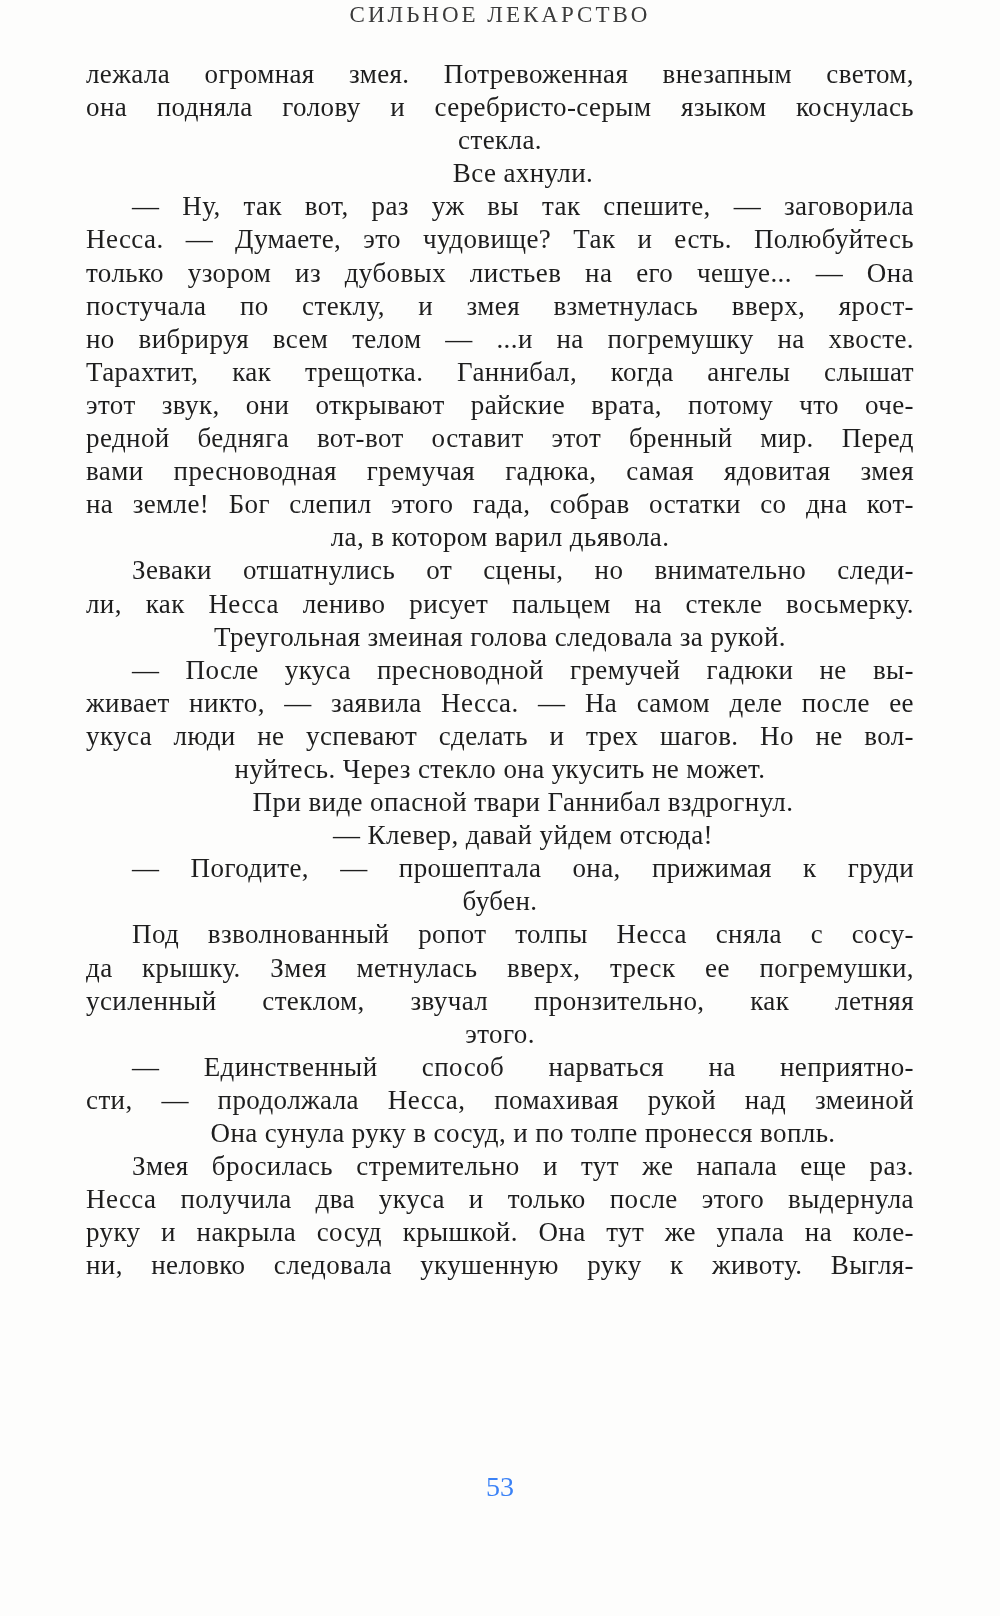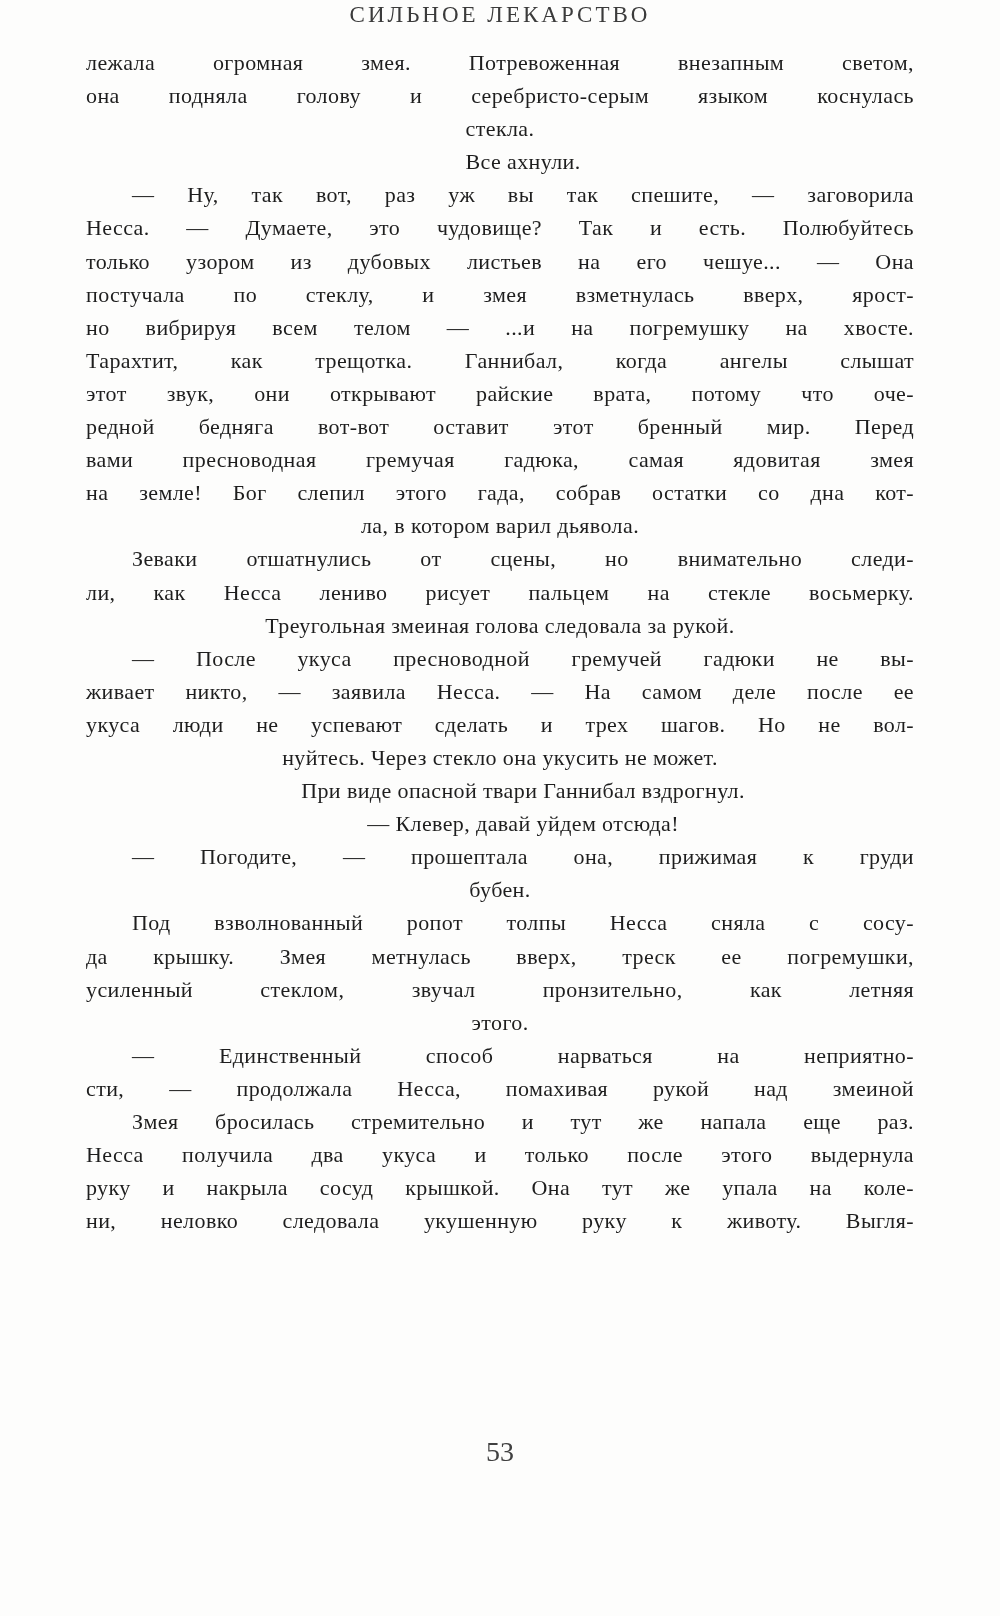--- a/index.html
+++ b/index.html
@@ -15,43 +15,43 @@
   }
   .running-title {
     text-align: center;
     font-size: 23px;
     line-height: 30px;
     letter-spacing: 3px;
     color: #3b3b3b;
     font-weight: normal;
   }
   .text-block {
-    margin: 16px 86px 0 86px;
-    font-size: 22px;
+    margin: 28px 86px 0 86px;
+    font-size: 27px;
     line-height: 33.1px;
     letter-spacing: 0.4px;
   }
   .line {
     text-align: center;
   }
   .line.justify {
     text-align: justify;
     text-align-last: justify;
   }
   .line.indent {
     padding-left: 46px;
   }
   .page-number {
     position: absolute;
-    top: 1436px;
+    top: 1471px;
     left: 0;
     width: 100%;
     text-align: center;
     font-size: 28px;
-    color: #404040;
+    color: #3b82f6;
   }
 </style>
 </head>
 <body>
 
 <div class="book-page">
   <div class="running-title">СИЛЬНОЕ ЛЕКАРСТВО</div>
 
   <div class="text-block">
       <div class="line justify">лежала огромная змея. Потревоженная внезапным светом,</div>
@@ -79,20 +79,21 @@
       <div class="line indent">При виде опасной твари Ганнибал вздрогнул.</div>
       <div class="line indent">— Клевер, давай уйдем отсюда!</div>
       <div class="line indent justify">— Погодите, — прошептала она, прижимая к груди</div>
       <div class="line">бубен.</div>
       <div class="line indent justify">Под взволнованный ропот толпы Несса сняла с сосу-</div>
       <div class="line justify">да крышку. Змея метнулась вверх, треск ее погремушки,</div>
       <div class="line justify">усиленный стеклом, звучал пронзительно, как летняя</div>
       <div class="line">этого.</div>
       <div class="line indent justify">— Единственный способ нарваться на неприятно-</div>
       <div class="line justify">сти, — продолжала Несса, помахивая рукой над змеиной</div>
+      <div class="line indent">Она сунула руку в сосуд, и по толпе пронесся вопль.</div>
       <div class="line indent justify">Змея бросилась стремительно и тут же напала еще раз.</div>
       <div class="line justify">Несса получила два укуса и только после этого выдернула</div>
       <div class="line justify">руку и накрыла сосуд крышкой. Она тут же упала на коле-</div>
       <div class="line justify">ни, неловко следовала укушенную руку к животу. Выгля-</div>
     </div>
 
   <div class="page-number">53</div>
 </div>
 
 </body></html>

